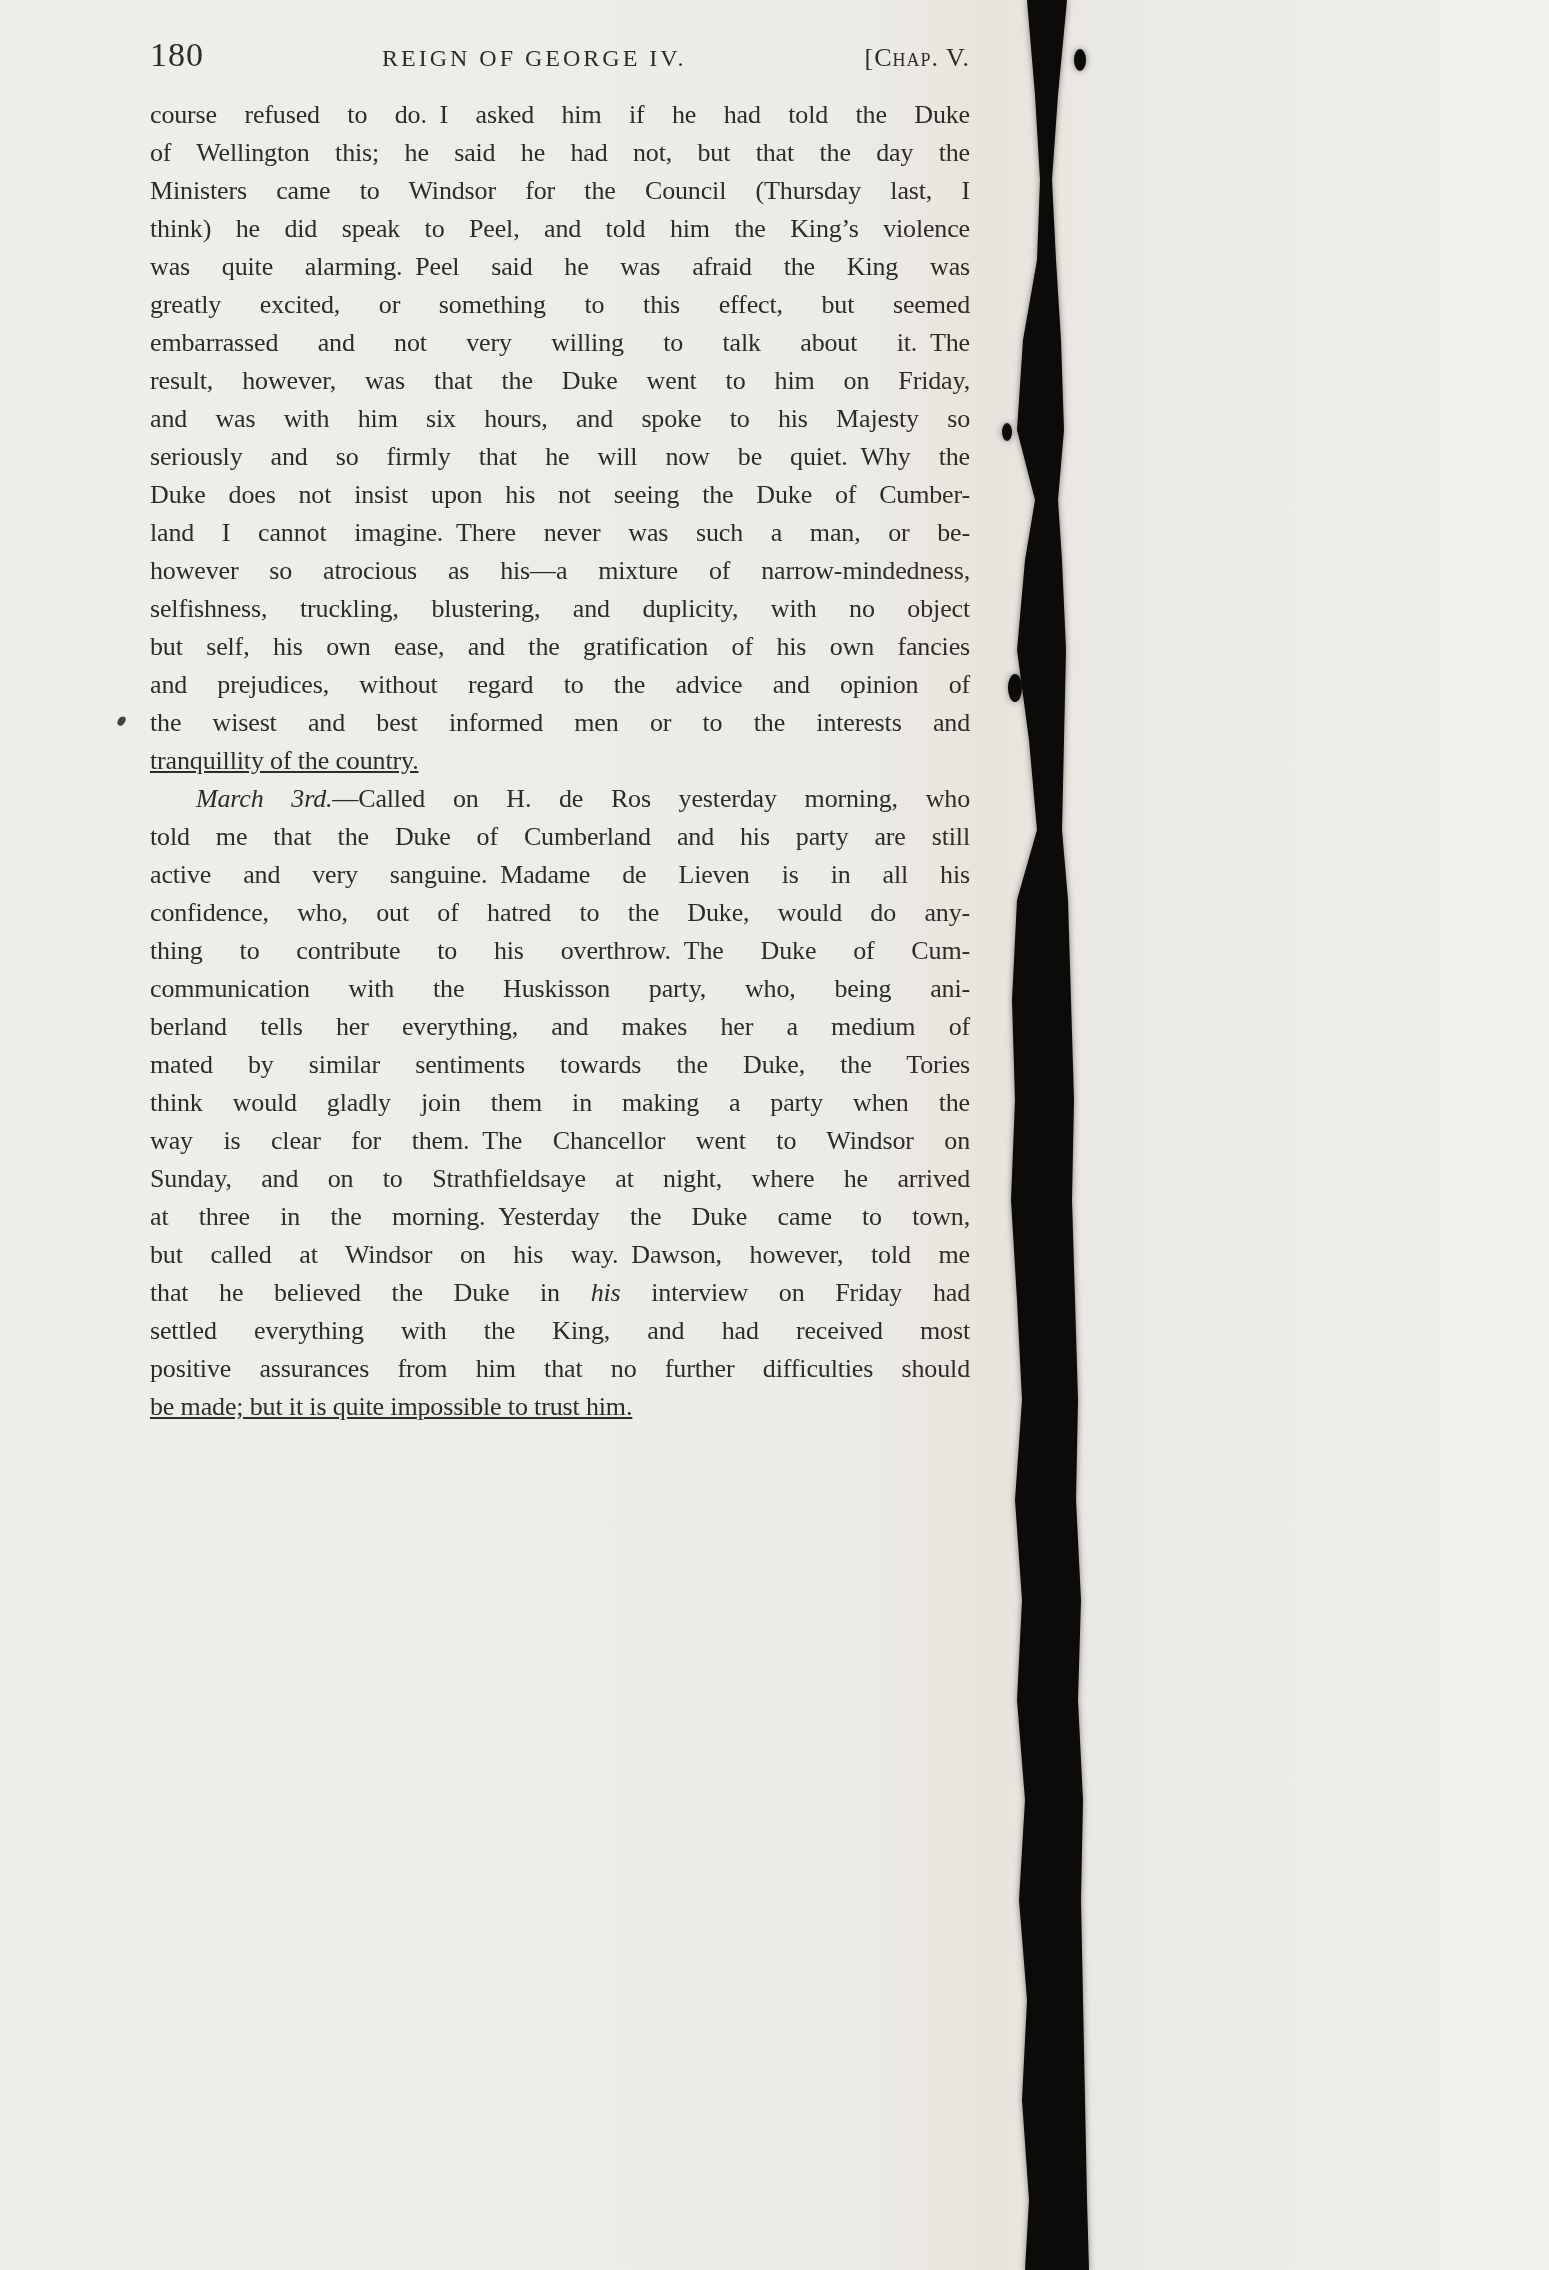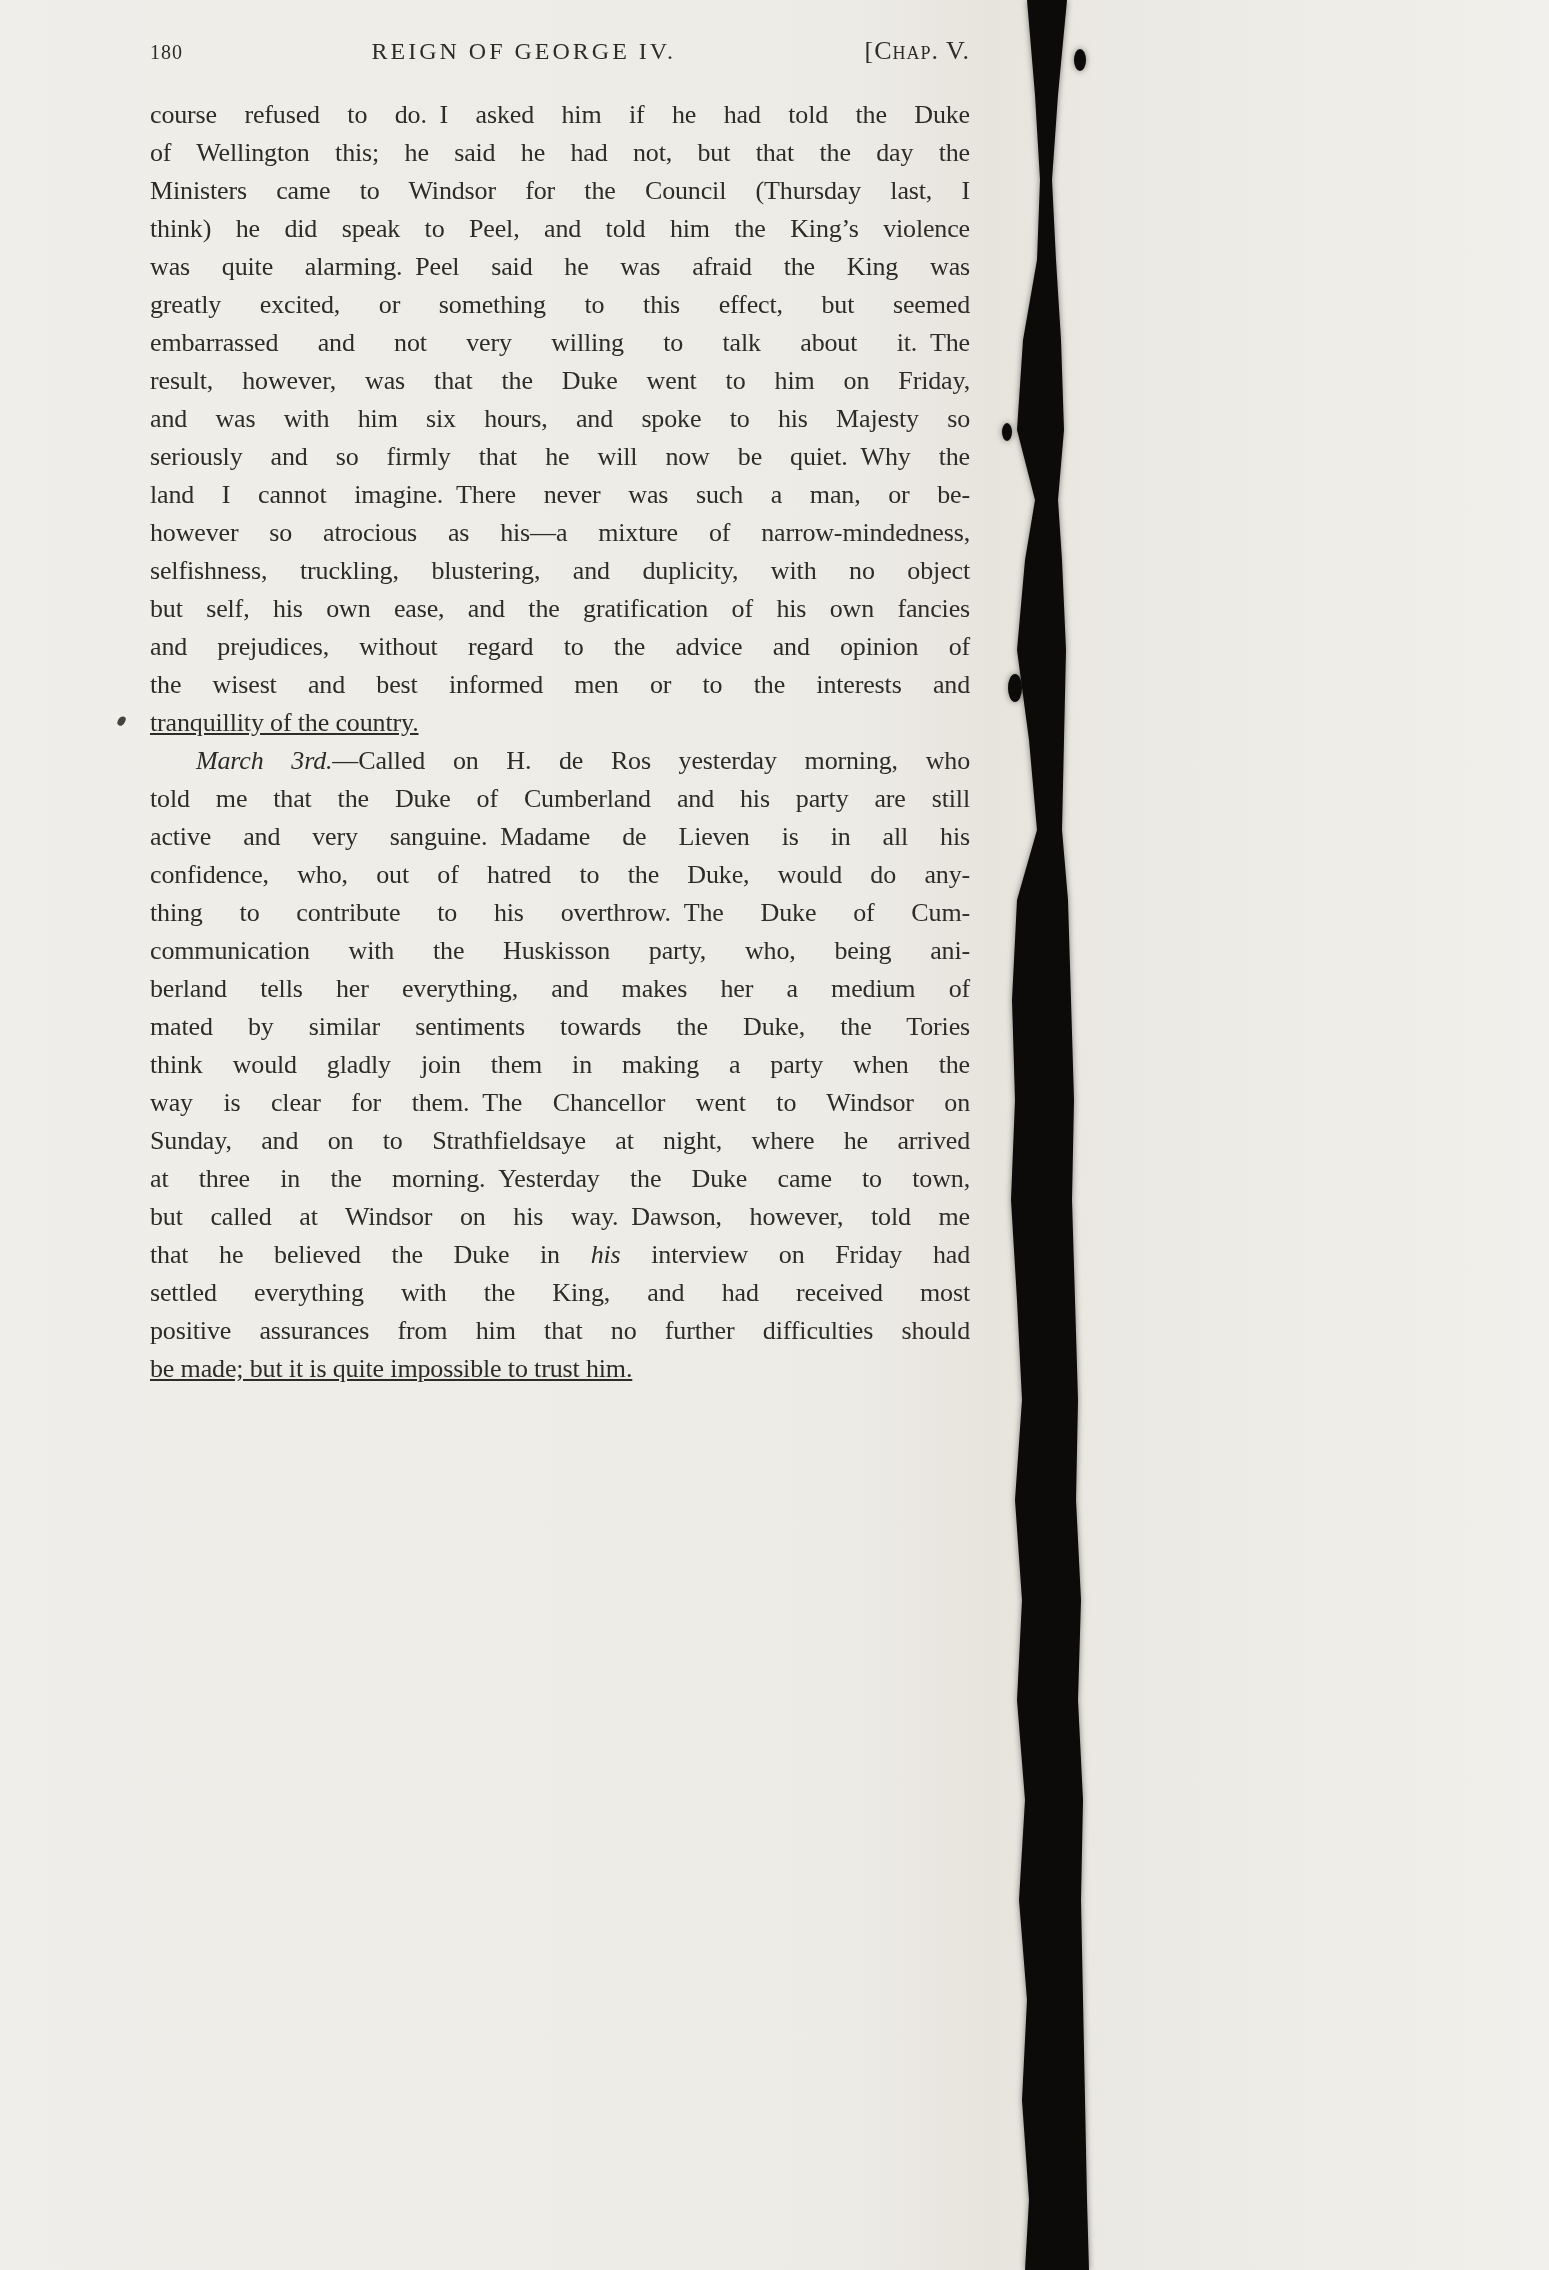--- a/index.html
+++ b/index.html
@@ -18,21 +18,21 @@
   .column {
     position: absolute;
     left: 150px; top: 36px; width: 820px;
   }
   .header-row {
     display: flex;
     align-items: baseline;
     justify-content: space-between;
     height: 36px;
   }
-  .page-number { font-size: 20px; letter-spacing: 1px; text-align: center; }
+  .page-number { font-size: 34px; letter-spacing: 1px; text-align: center; }
   .running-title { font-size: 24px; letter-spacing: 3px; }
   .chapter-label { font-variant: small-caps; font-size: 26px; letter-spacing: 1px; }
   .text-block {
     margin-top: 24px;
     font-size: 26px;
     letter-spacing: -0.15px;
   }
   .line {
     height: 38px;
     line-height: 38px;
@@ -74,20 +74,21 @@
           <div class="line"><span>course refused to do. I asked him if he had told the Duke</span></div>
           <div class="line"><span>of Wellington this; he said he had not, but that the day the</span></div>
           <div class="line"><span>Ministers came to Windsor for the Council (Thursday last, I</span></div>
           <div class="line"><span>think) he did speak to Peel, and told him the King’s violence</span></div>
           <div class="line"><span>was quite alarming. Peel said he was afraid the King was</span></div>
           <div class="line"><span>greatly excited, or something to this effect, but seemed</span></div>
           <div class="line"><span>embarrassed and not very willing to talk about it. The</span></div>
           <div class="line"><span>result, however, was that the Duke went to him on Friday,</span></div>
           <div class="line"><span>and was with him six hours, and spoke to his Majesty so</span></div>
           <div class="line"><span>seriously and so firmly that he will now be quiet. Why the</span></div>
+          <div class="line"><span>Duke does not insist upon his not seeing the Duke of Cumber-</span></div>
           <div class="line"><span>land I cannot imagine. There never was such a man, or be-</span></div>
           <div class="line"><span>however so atrocious as his—a mixture of narrow-mindedness,</span></div>
           <div class="line"><span>selfishness, truckling, blustering, and duplicity, with no object</span></div>
           <div class="line"><span>but self, his own ease, and the gratification of his own fancies</span></div>
           <div class="line"><span>and prejudices, without regard to the advice and opinion of</span></div>
           <div class="line"><span>the wisest and best informed men or to the interests and</span></div>
           <div class="line noj"><span>tranquillity of the country.</span></div>
         </div>
         <div class="para">
           <div class="line indent"><span class="it">March 3rd.</span><span>—Called on H. de Ros yesterday morning, who</span></div>

